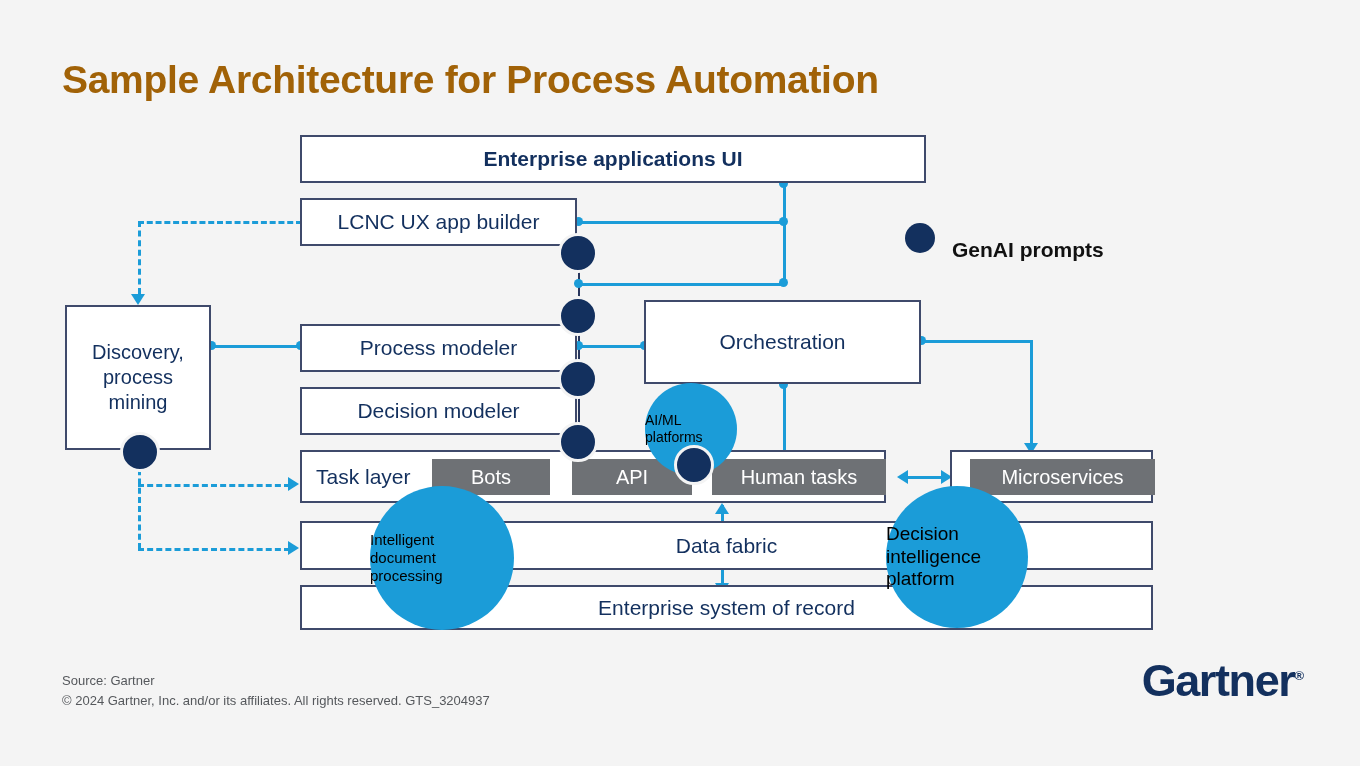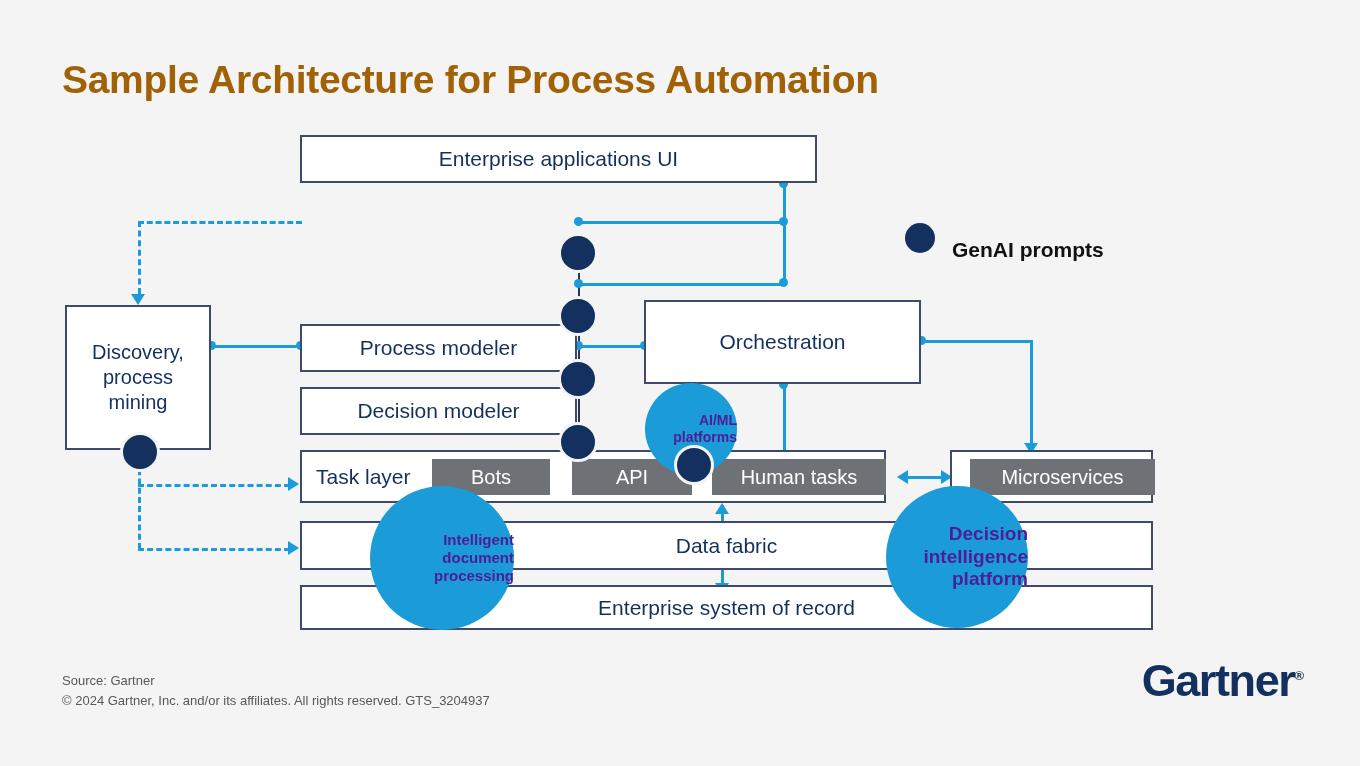--- a/index.html
+++ b/index.html
@@ -92,24 +92,24 @@
   
   .gdot{
     position:absolute;border-radius:50%;
     background:#13305e;border:3px solid #f4f4f4;
     z-index:20;
   }
 
   
   .bubble{
     position:absolute;border-radius:50%;
-    background:#1b9cd8;color:#4c1d95;
+    background:#1b9cd8;color:#000000;
     display:flex;flex-direction:column;
-    align-items:flex-end;justify-content:center;
-    text-align:center;font-weight:bold;
+    align-items:flex-start;justify-content:center;
+    text-align:center;font-weight:normal;
     line-height:1.18;z-index:12;
   }
 
   
   .legend{position:absolute;left:905px;top:214px;display:flex;align-items:center;z-index:20;}
   .legend-dot{width:30px;height:30px;border-radius:50%;background:#13305e;}
   .legend-label{margin-left:17px;font-size:21px;font-weight:bold;color:#111111;white-space:nowrap;margin-top:24px;}
 
   
   .footer{
@@ -173,24 +173,27 @@
   <div class="ln h" style="left:906px;top:476px;width:38px;"></div>
   <div class="arrow left" style="left:897px;top:470px;"></div>
   <div class="arrow right" style="left:941px;top:470px;"></div>
 
   <div class="ln v" style="left:721px;top:505px;height:16px;"></div>
   <div class="arrow up" style="left:715px;top:503px;"></div>
 
   <div class="ln v" style="left:721px;top:570px;height:16px;"></div>
   <div class="arrow down" style="left:715px;top:583px;"></div>
 
-  <div class="box" style="left:300px;top:135px;width:517px;height:48px;">
+  <div class="box" style="left:300px;top:135px;width:626px;height:48px;font-weight:bold;">
     <span>Enterprise applications UI</span>
   </div>
 
+  <div class="box" style="left:300px;top:198px;width:277px;height:48px;">
+    <span>LCNC UX app builder</span>
+  </div>
 
 
   <div class="box" style="left:300px;top:324px;width:277px;height:48px;">
     <span>Process modeler</span>
   </div>
 
   <div class="box" style="left:300px;top:387px;width:277px;height:48px;">
     <span>Decision modeler</span>
   </div>
 

